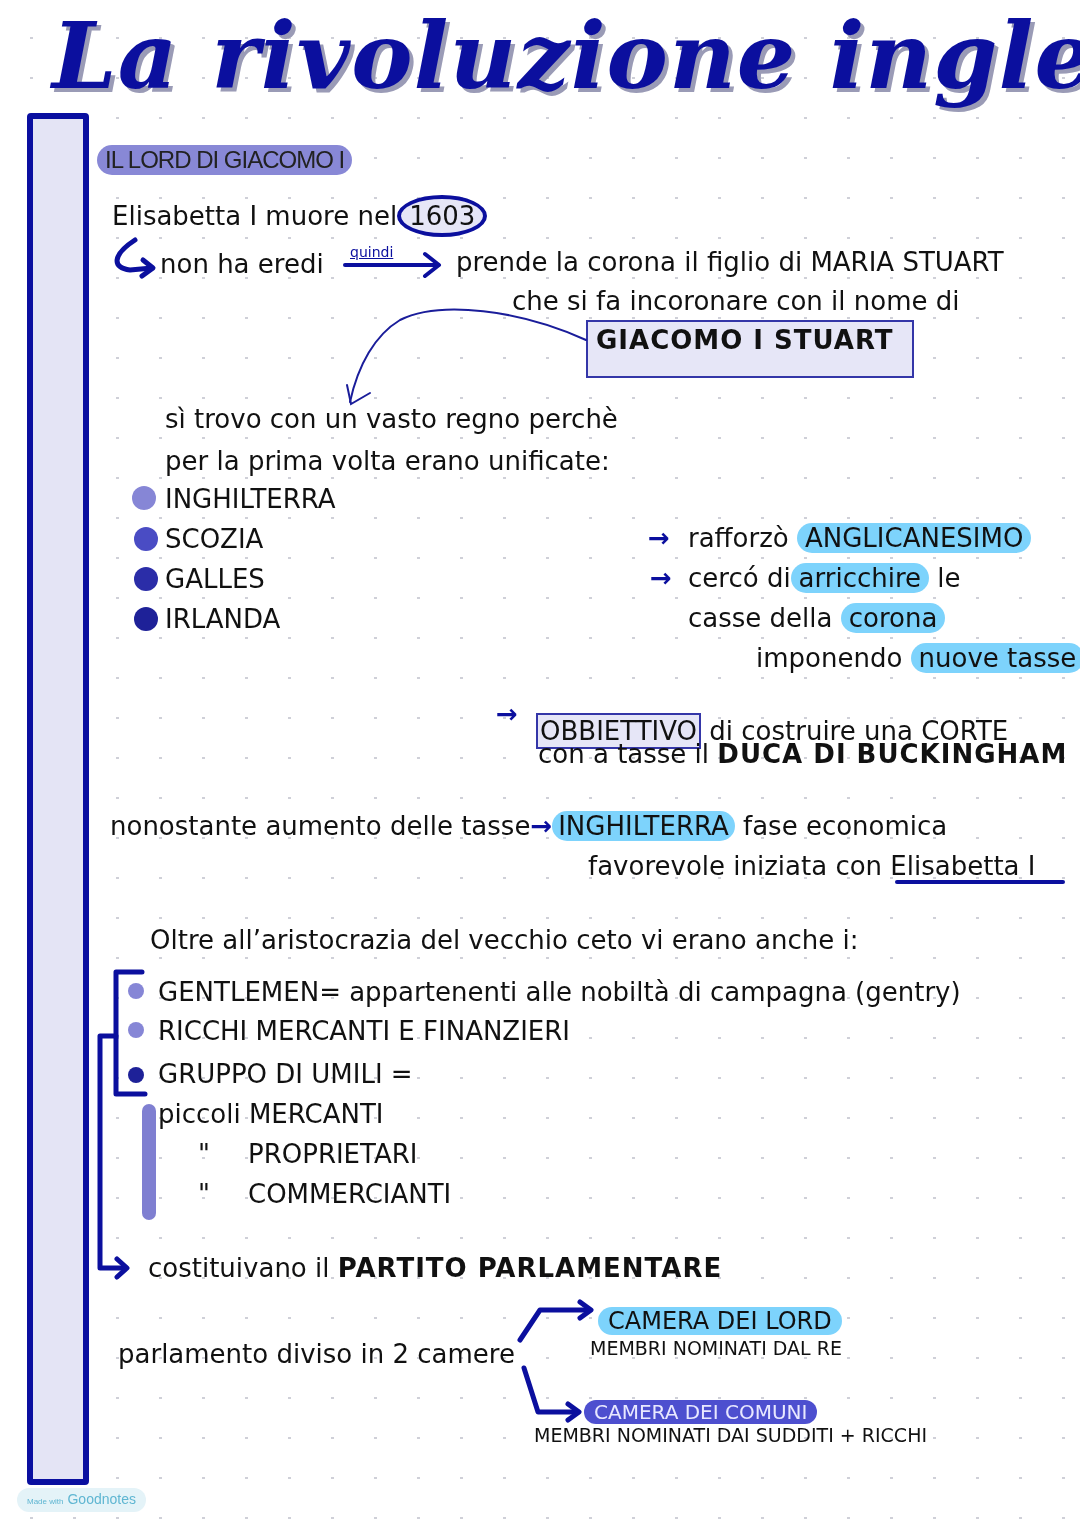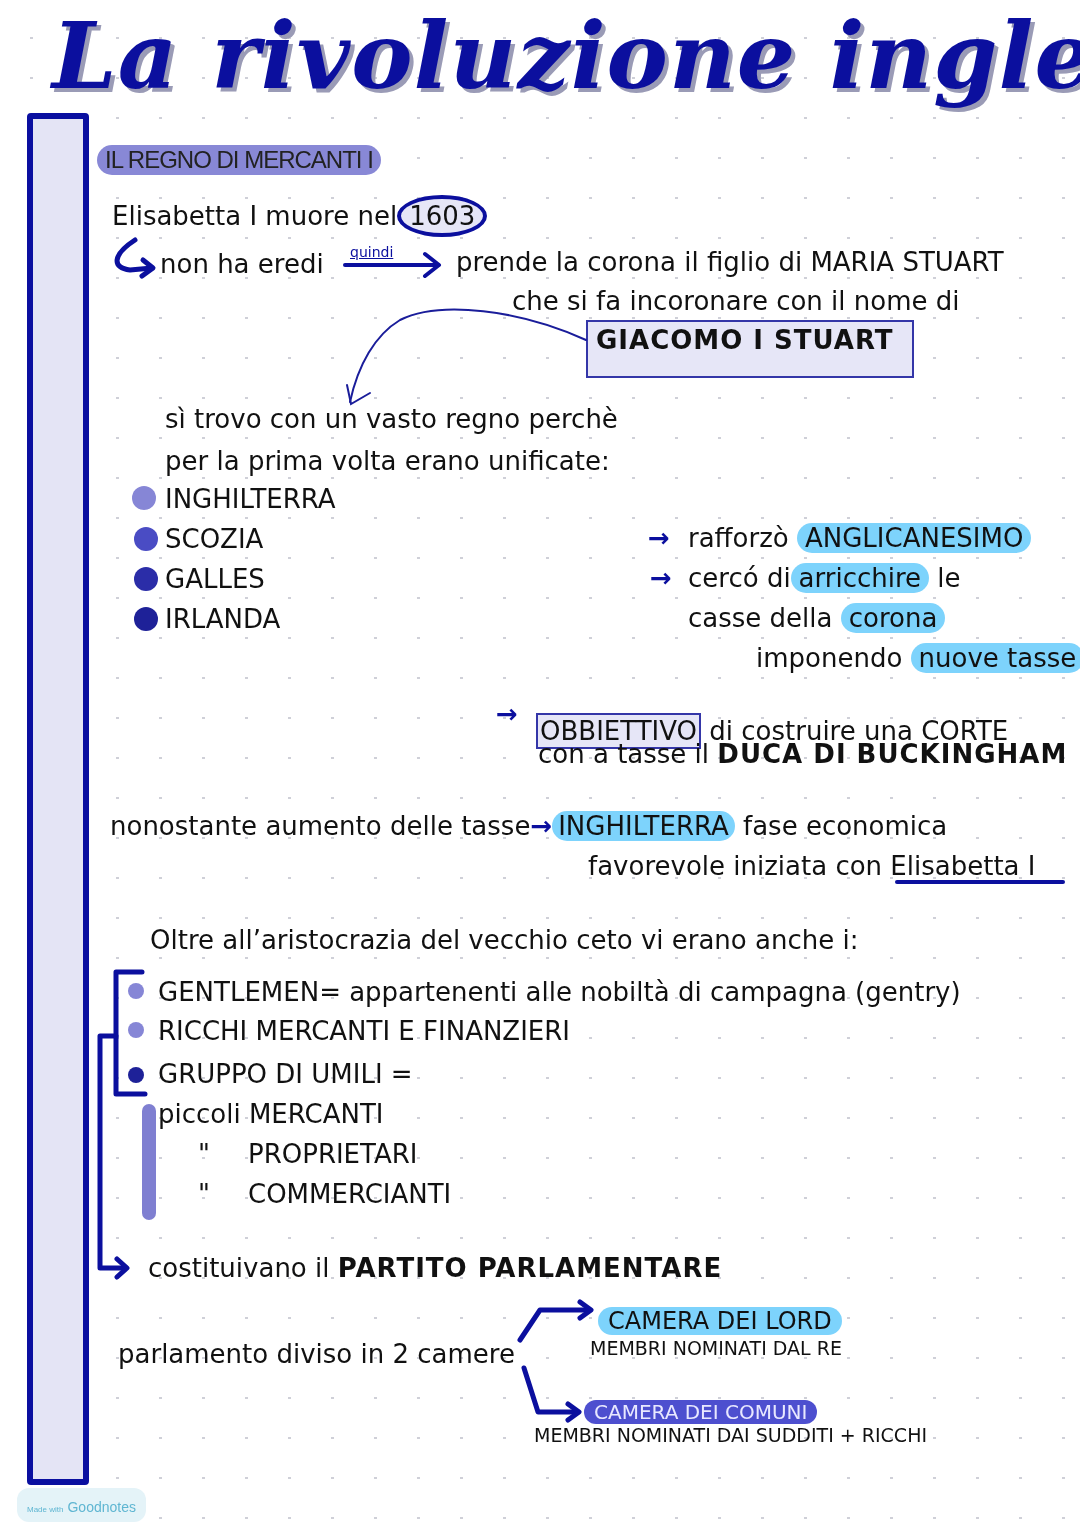--- a/index.html
+++ b/index.html
@@ -38,36 +38,36 @@
     display: inline-block; border: 4px solid #0b0f9e; border-radius: 50%;
     background: #e6e6f7; padding: 2px 8px; line-height: 30px;
   }
   .boxed {
     display: inline-block; border: 2px solid #3436a8; background: #e6e6f7; padding: 2px 8px;
   }
   .arrow { color: #0b0f9e; font-weight: bold; }
   .dot { position: absolute; border-radius: 50%; }
   .underline-bar { position: absolute; background: #0b0f9e; height: 4px; border-radius: 2px; }
   .goodnotes {
-    left: 17px; top: 1488px; height: 18px; line-height: 22px;
-    background: #e4f3f8; border-radius: 12px; padding: 8px 10px;
+    left: 17px; top: 1488px; height: 24px; line-height: 22px;
+    background: #e4f3f8; border-radius: 12px; padding: 0 10px;
     color: #5fb6d2; font-family: "Liberation Sans", sans-serif;
   }
   .goodnotes .gn-small { font-size: 8px; margin-right: 4px; }
   .goodnotes .gn-big { font-size: 14px; }
   svg.overlay { position: absolute; left: 0; top: 0; width: 1080px; height: 1527px; pointer-events: none; }
 </style>
 </head>
 <body>
 
 <div class="abs title">La rivoluzione inglese</div>
 
 <div class="abs sidebar-bar"></div>
 
-<div class="abs section-pill">IL REGNO DI MERCANTI I</div>
+<div class="abs section-pill">IL LORD DI GIACOMO I</div>
 
 <div class="abs txt" style="left:112px; top:195px;">
   <span>Elisabetta I muore nel</span><span class="circled">1603</span>
 </div>
 <div class="abs txt" style="left:160px; top:248px;">non ha eredi</div>
 <div class="abs" style="left:350px; top:244px; font-size:14px; color:#0b0f9e; text-decoration:underline;">quindi</div>
 <div class="abs txt" style="left:456px; top:246px;">prende la corona il figlio di MARIA STUART</div>
 <div class="abs txt" style="left:512px; top:285px;">che si fa incoronare con il nome di</div>
 <div class="abs txt" style="left:586px; top:320px;">
   <span class="boxed bold" style="padding:2px 18px 20px 8px;">GIACOMO I STUART</span>

